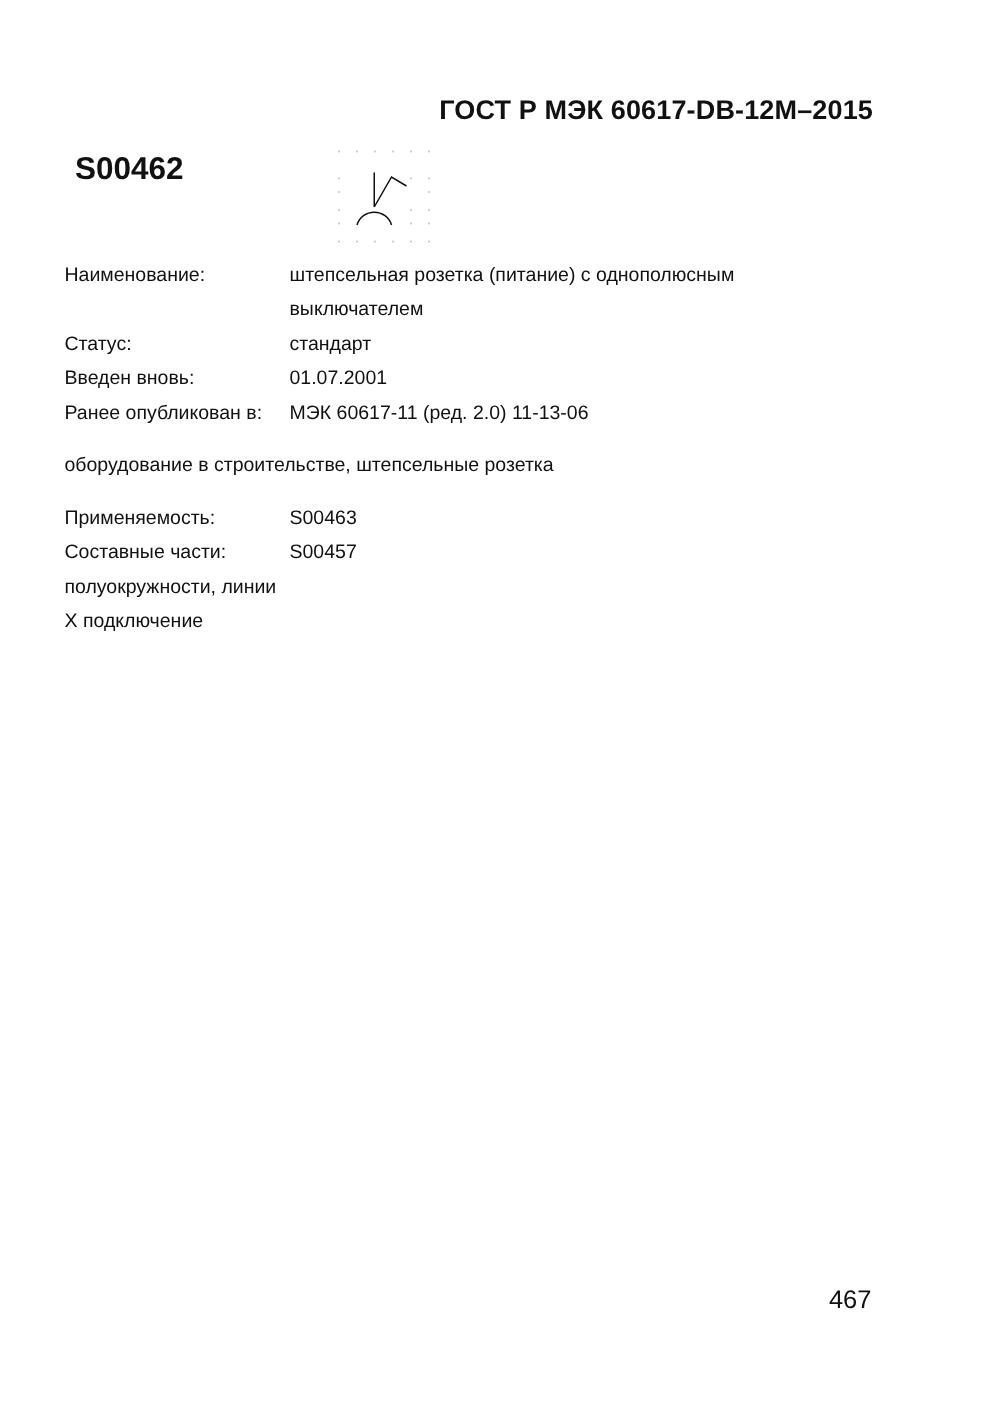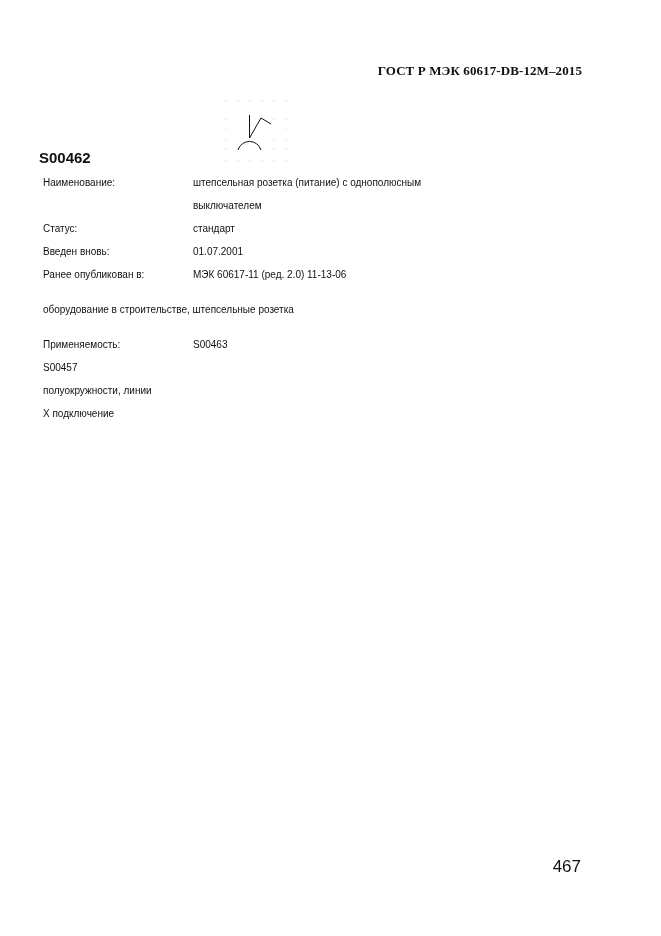--- a/index.html
+++ b/index.html
@@ -3,32 +3,32 @@
 <meta charset="utf-8">
 <style>
   html, body { margin: 0; padding: 0; }
   body {
     width: 661px; height: 936px; background: #ffffff; position: relative;
     font-family: "Liberation Sans", "DejaVu Sans", sans-serif; color: #111;
     overflow: hidden;
   }
   .header-std {
     position: absolute; right: 79px; top: 63px;
-    font-size: 13px; font-weight: bold; letter-spacing: 0.1px; font-family: Liberation Serif, serif;
+    font-size: 18px; font-weight: bold; letter-spacing: 0.1px;
   }
   .symbol-code {
-    position: absolute; left: 39px; top: 101px;
-    font-size: 15px; font-weight: bold; margin-top: 48px;
+    position: absolute; left: 50px; top: 101px;
+    font-size: 21px; font-weight: bold;
   }
   .symbol-figure {
     position: absolute; left: 220px; top: 95px; width: 75px; height: 72px;
   }
   .fields {
     position: absolute; left: 43px; top: 171px; width: 560px;
-    font-size: 10px;
+    font-size: 13px;
   }
   .row { display: flex; line-height: 23px; }
   .row .lbl { width: 150px; flex: 0 0 150px; }
   .row .val { flex: 1; }
   .gap { height: 12px; }
   .page-num {
     position: absolute; right: 80px; top: 857px; font-size: 17px;
   }
 </style>
 </head>
@@ -97,20 +97,21 @@
   <div class="gap"></div>
   <div class="row">
     <div class="val">оборудование в строительстве, штепсельные розетка</div>
   </div>
   <div class="gap"></div>
   <div class="row">
     <div class="lbl">Применяемость:</div>
     <div class="val">S00463</div>
   </div>
   <div class="row">
+    <div class="lbl">Составные части:</div>
     <div class="val">S00457</div>
   </div>
   <div class="row">
     <div class="val">полуокружности, линии</div>
   </div>
   <div class="row">
     <div class="val">Х подключение</div>
   </div>
 </div>
 

